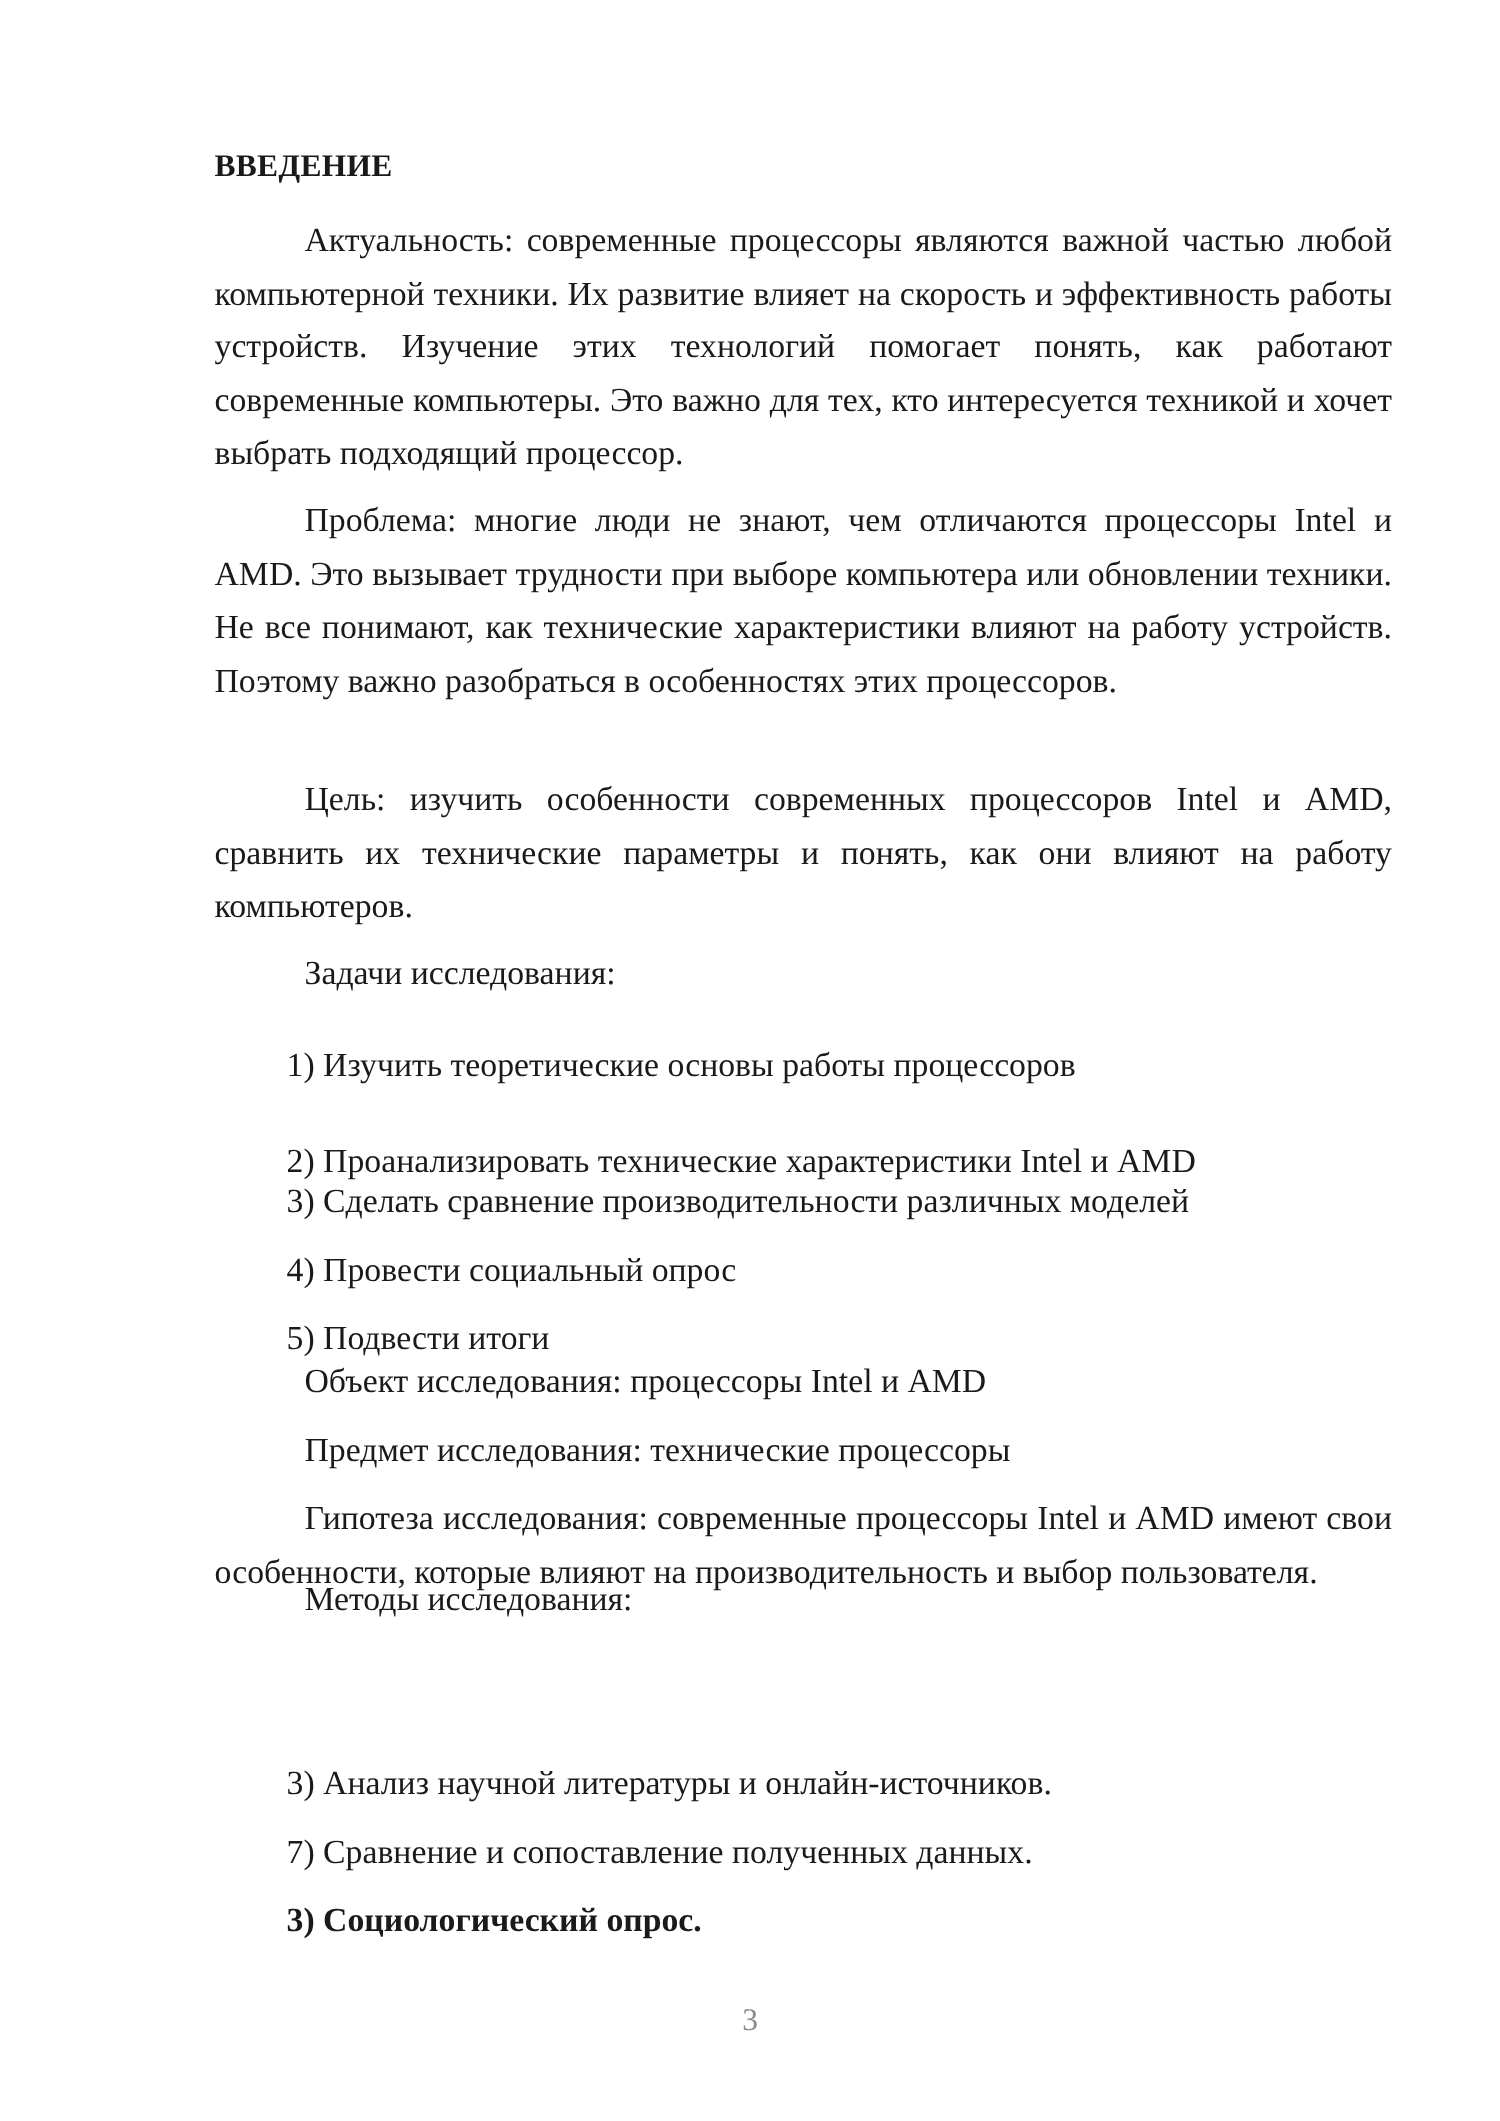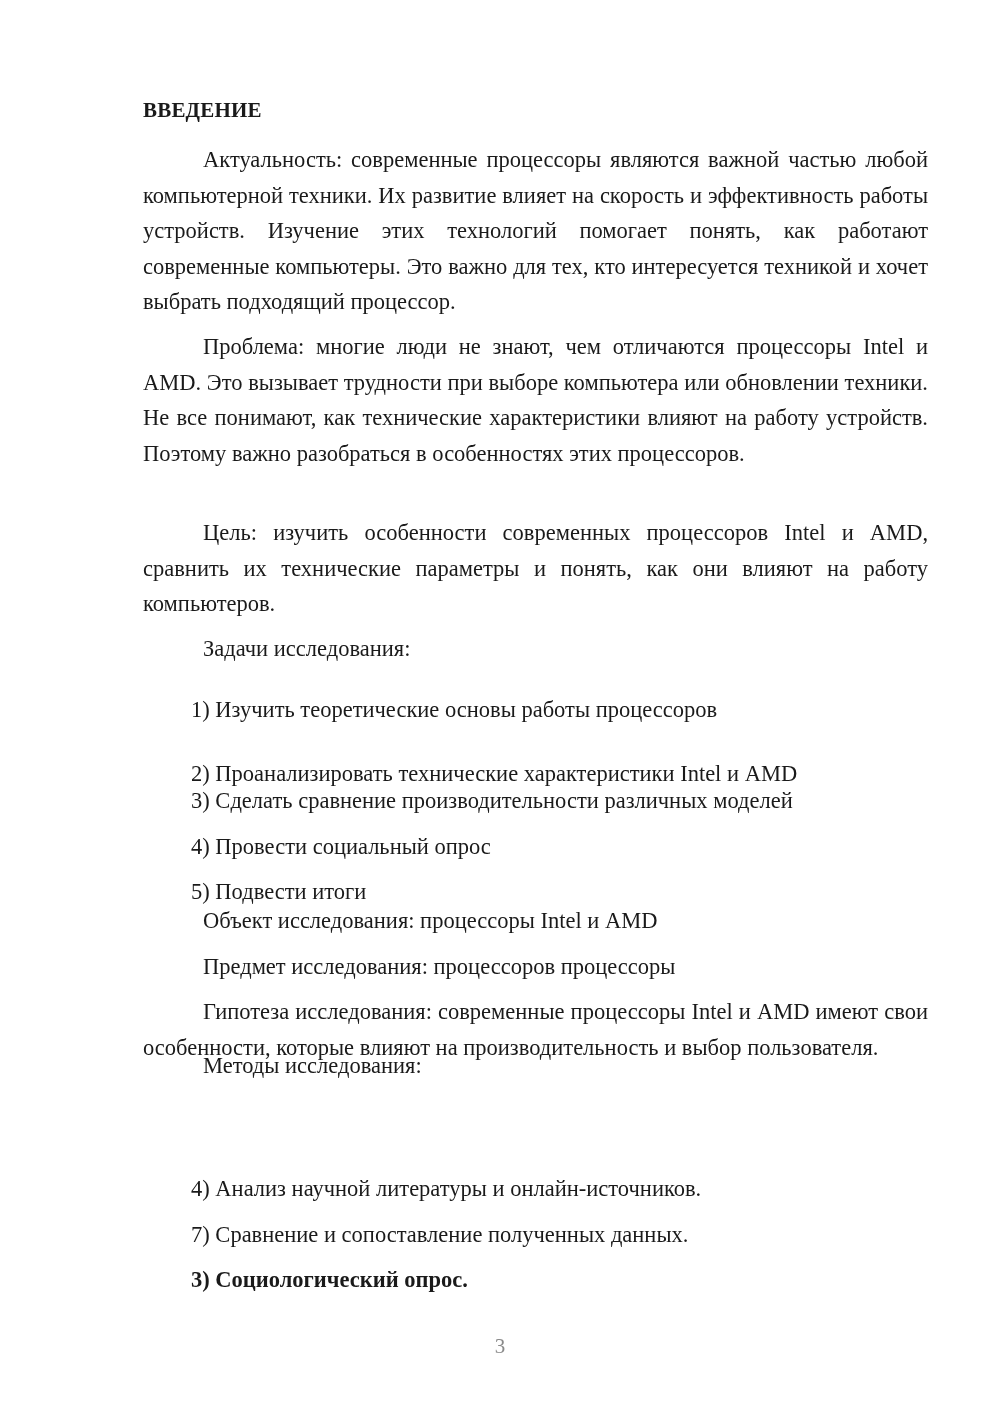--- a/index.html
+++ b/index.html
@@ -78,25 +78,25 @@
   <p class="line" style="top:631px;font-family:Liberation Serif, serif;">Задачи исследования:</p>
 
   <p class="list-item" style="top:676px;">1) Изучить теоретические основы работы процессоров</p>
   <p class="list-item" style="top:740px;">2) Проанализировать технические характеристики Intel и AMD</p>
   <p class="list-item" style="top:767px;">3) Сделать сравнение производительности различных моделей</p>
   <p class="list-item" style="top:813px;">4) Провести социальный опрос</p>
   <p class="list-item" style="top:858px;">5) Подвести итоги</p>
 
   <p class="line" style="top:903px;">Объект исследования: процессоры Intel и AMD</p>
 
-  <p class="line" style="top:949px;">Предмет исследования: процессоров процессоры</p>
+  <p class="line" style="top:949px;">Предмет исследования: технические процессоры</p>
 
   <p class="para" style="top:994px;">Гипотеза исследования: современные процессоры Intel и AMD имеют свои особенности, которые влияют на производительность и выбор пользователя.</p>
 
   <p class="line" style="top:1048px;">Методы исследования:</p>
 
-  <p class="list-item" style="top:1155px;">4) Анализ научной литературы и онлайн-источников.</p>
+  <p class="list-item" style="top:1155px;">3) Анализ научной литературы и онлайн-источников.</p>
   <p class="list-item" style="top:1201px;">7) Сравнение и сопоставление полученных данных.</p>
   <p class="list-item" style="top:1246px;font-weight:bold;">3) Социологический опрос.</p>
 
 </div>
 
 <div class="page-number">3</div>
 
 </body></html>

